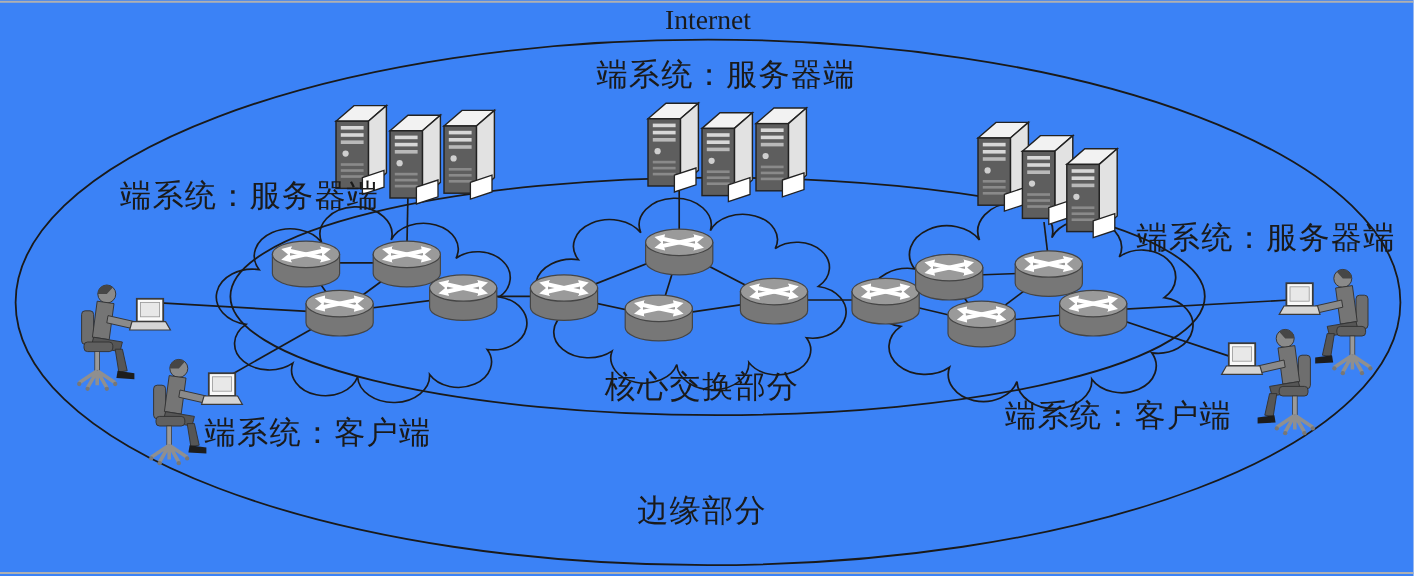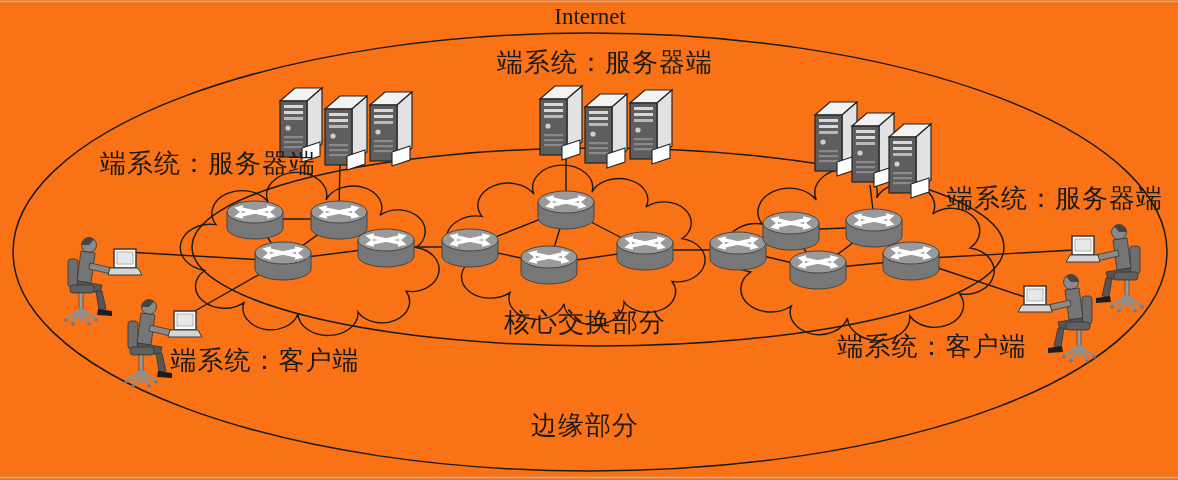--- a/index.html
+++ b/index.html
@@ -1,18 +1,18 @@
 <!DOCTYPE html>
 <html><head>
 <meta charset="utf-8">
 <style>
   html,body{margin:0;padding:0;background:#e9e9e9;}
   .stage{
     position:relative;width:1178px;height:480px;margin:0 auto;
-    background:#f97316;overflow:hidden;
+    background:#3b82f6;overflow:hidden;
     font-family:"Liberation Sans","DejaVu Sans",sans-serif;
   }
   svg{display:block;}
   text{fill:#1a1a1a;}
   .cjk{font-family:"Liberation Sans","DejaVu Sans",sans-serif;font-size:26px;letter-spacing:1px;}
   .latin{font-family:"Liberation Serif","DejaVu Serif",serif;font-size:23px;}
   .ln{stroke:#1a1a1a;stroke-width:1.5;fill:none;}
   .thin{stroke:#1a1a1a;stroke-width:1.4;fill:none;}
 </style>
 </head>

